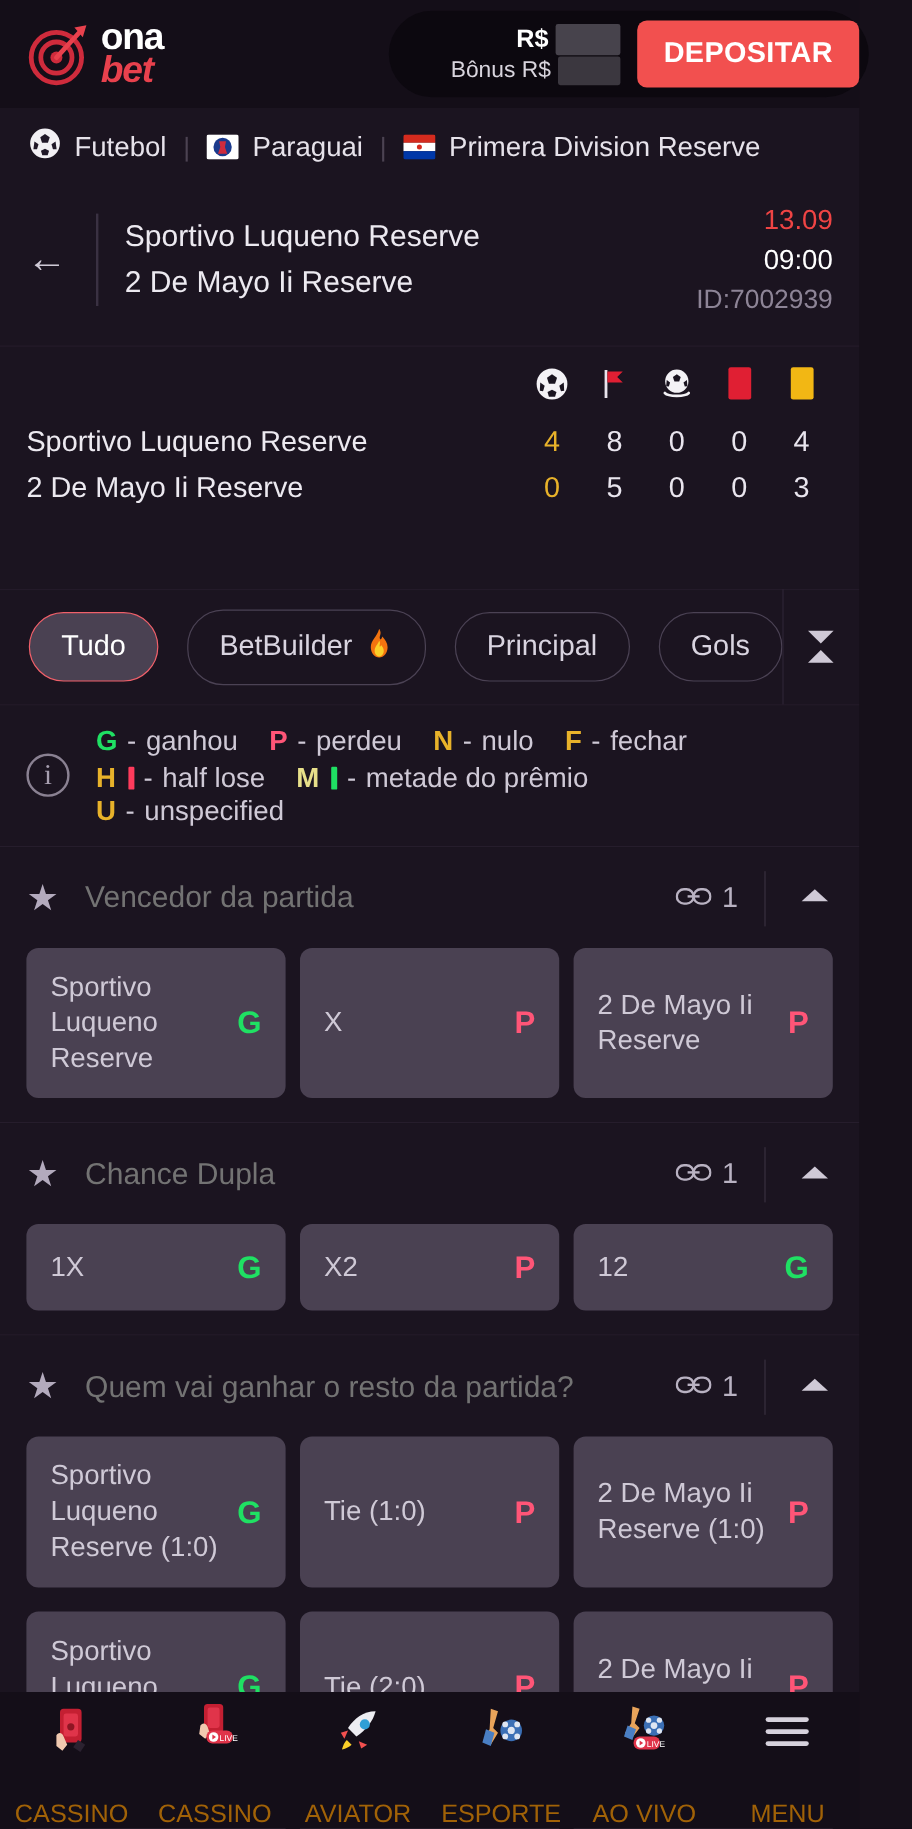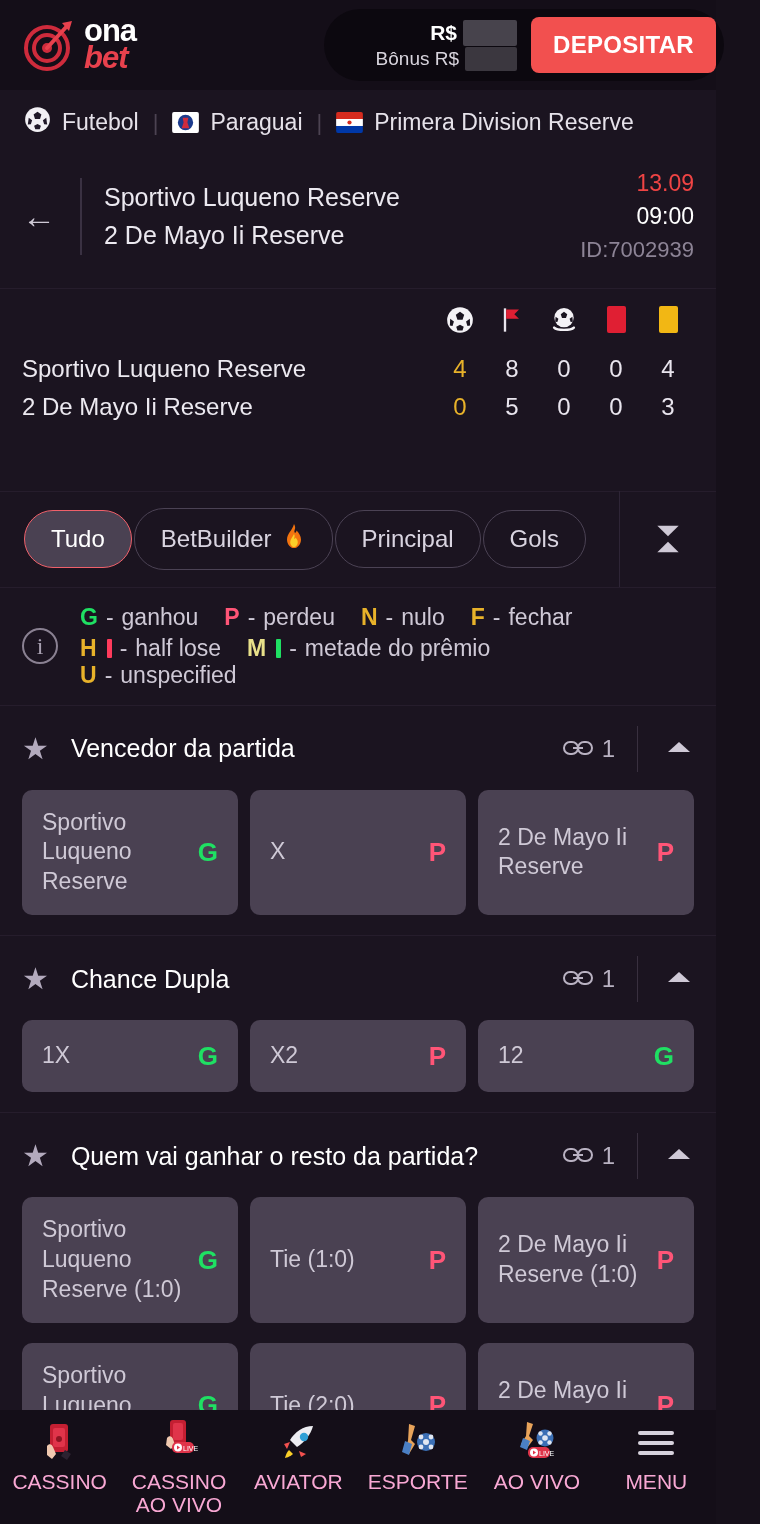--- a/index.html
+++ b/index.html
@@ -78,21 +78,21 @@
   .sb-row-team { margin-bottom: 10px; }
   .goal-val { color: #e8b22a; }
   .card-red { width: 19px; height: 27px; background: #e01f33; border-radius: 2px; }
   .card-yellow { width: 19px; height: 27px; background: #f2b714; border-radius: 2px; }
 
   
   .tabs-wrap {
     display: flex; align-items: center; background: #1b1420;
     border-bottom: 1px solid #261d2c; height: 96px;
   }
-  .tabs { display: flex; align-items: center; gap: 2px; padding-left: 24px; flex: 1; }
+  .tabs { display: flex; align-items: center; gap: 24px; padding-left: 24px; flex: 1; }
   .tab {
     border: 1px solid #4b4254; border-radius: 30px;
     padding: 14px 26px; color: #d9d4e0; font-size: 24px;
     display: flex; align-items: center; gap: 10px; cursor: pointer;
     background: transparent; white-space: nowrap;
   }
   .tab.active { border-color: #f0606a; background: #4a4152; color: #ffffff; }
   .tabs-divider { width: 1px; height: 96px; background: #2e2536; }
   .collapse-all { width: 96px; display: flex; align-items: center; justify-content: center; cursor: pointer; }
 
@@ -110,21 +110,21 @@
   .legend-line { display: flex; align-items: center; flex-wrap: wrap; }
   .legend-item { display: flex; align-items: baseline; margin-right: 26px; font-size: 23px; color: #cfc9d6; }
   .lg-code { font-weight: 700; margin-right: 8px; display:inline-flex; align-items:center; }
   .lg-dash { color: #cfc9d6; margin-right: 8px; }
   .mini-bar { display:inline-block; width: 5px; height: 19px; border-radius: 1px; margin-left: 2px; position: relative; top: 2px; }
 
   
   .market { border-bottom: 1px solid #261d2c; background: #1b1420; }
   .market-head { display: flex; align-items: center; padding: 20px 22px 18px 22px; }
   .star { color: #b3aabd; font-size: 30px; margin-right: 22px; cursor: pointer; line-height:1; }
-  .market-title { flex: 1; color: #ffffff; font-size: 25px; }
+  .market-title { flex: 1; color: #737373; font-size: 25px; }
   .link-count { display: flex; align-items: center; gap: 9px; color: #b9b2c2; font-size: 24px; cursor: pointer; }
   .mh-divider { width: 1px; height: 46px; background: #39303f; margin: 0 26px 0 22px; }
   .chev { cursor: pointer; }
   .outcomes { display: flex; gap: 12px; padding: 0 22px 20px 22px; }
   .outcome {
     flex: 1; background: #4a4152; border-radius: 10px;
     padding: 18px 20px; display: flex; align-items: center; gap: 10px;
     min-height: 72px; cursor: pointer;
   }
   .outcome-label { flex: 1; color: #cfc9d6; font-size: 23px; line-height: 1.3; }
@@ -136,21 +136,21 @@
   
   .bottom-nav {
     position: absolute; bottom: 0; left: 0; right: 0; height: 114px;
     background: #140e18; display: flex; align-items: flex-start;
     justify-content: space-around; padding-top: 8px;
   }
   .nav-item {
     display: flex; flex-direction: column; align-items: center; gap: 2px;
     cursor: pointer; width: 125px;
   }
-  .nav-label { color: #f9a8d4; font-size: 21px; text-align: center; line-height: 1.1; }
+  .nav-label { color: #a16207; font-size: 21px; text-align: center; line-height: 1.1; margin-top: 30px; }
   .nav-icon { height: 50px; display: flex; align-items: center; justify-content: center; }
 </style>
 </head>
 <body>
 
 <div class="app">
 
   <div class="topbar">
     <div class="logo">
       <div class="logo-mark">

